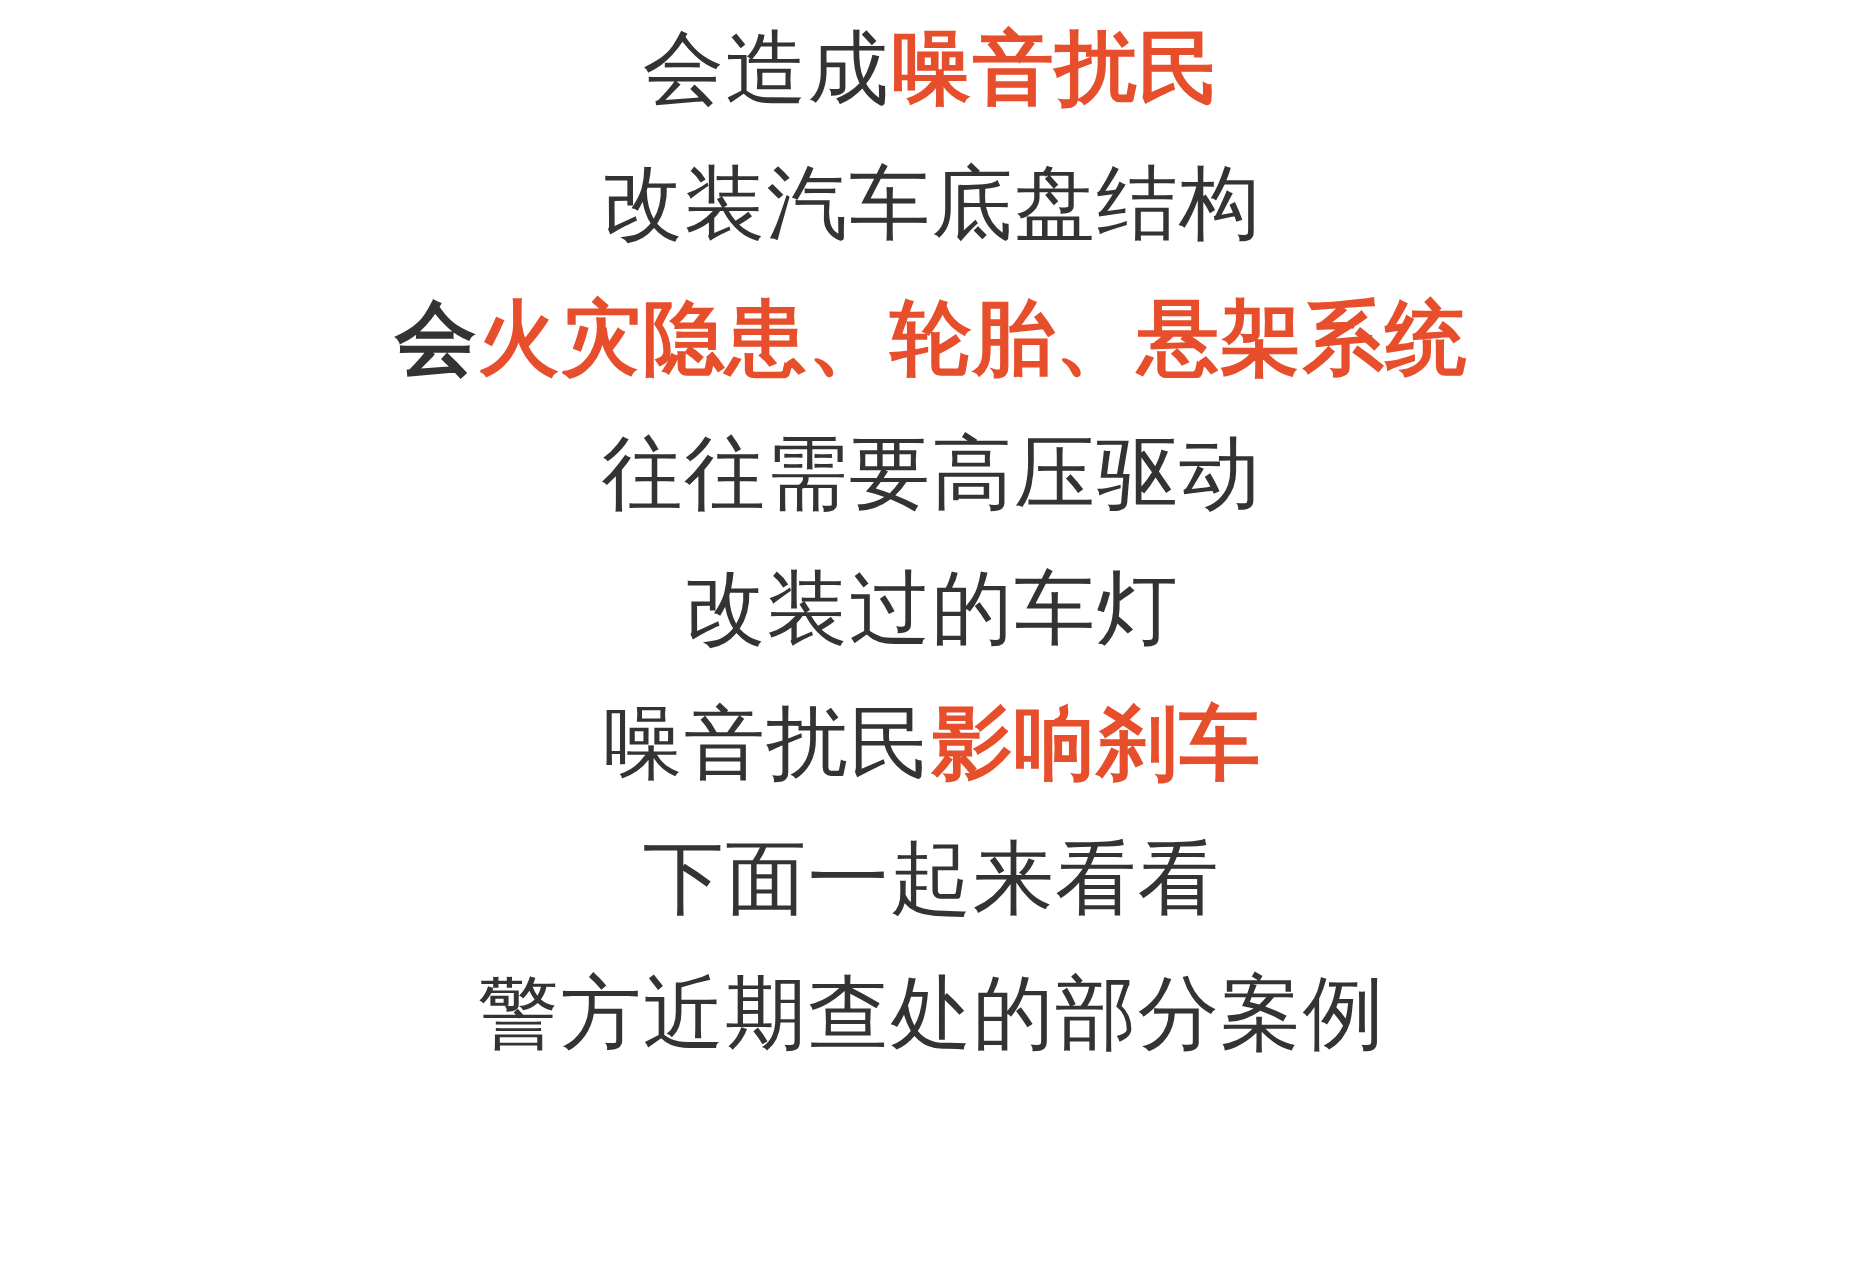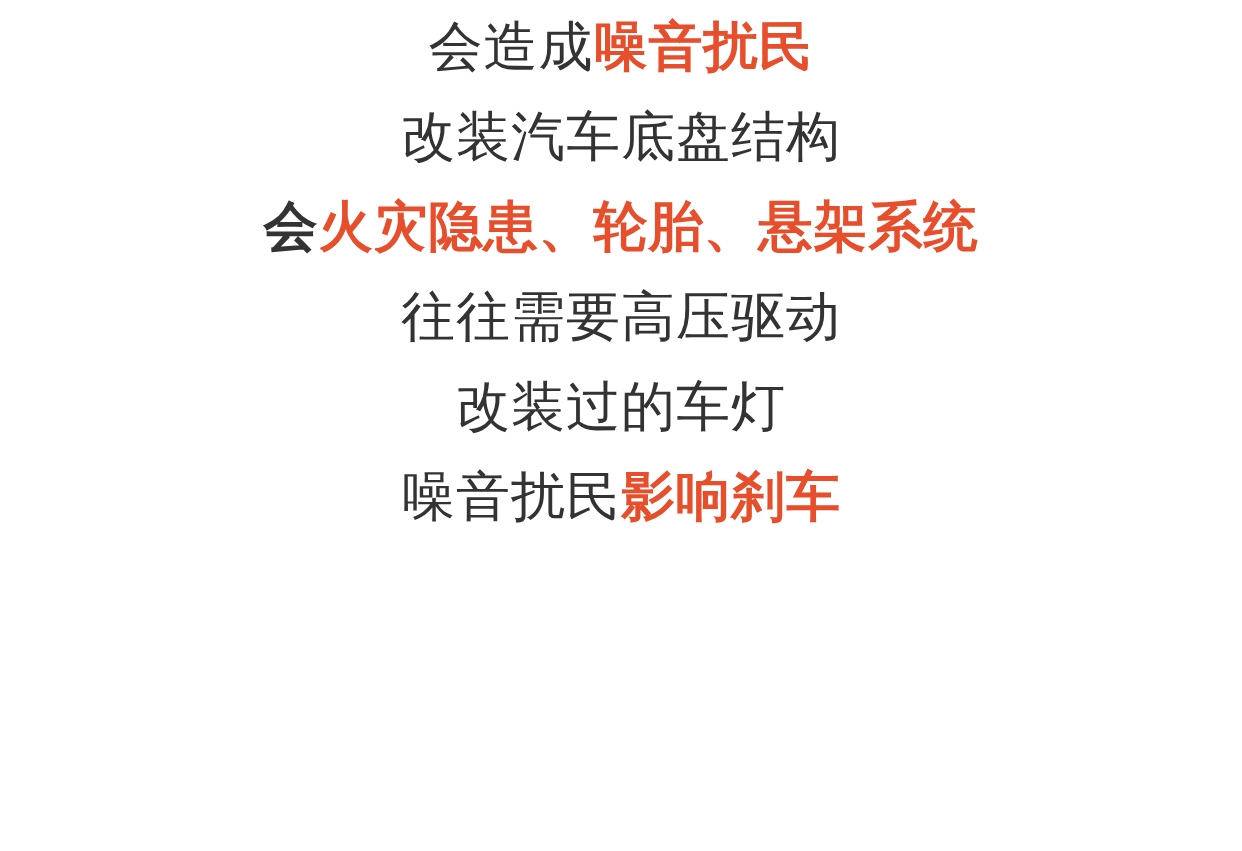--- a/index.html
+++ b/index.html
@@ -41,13 +41,15 @@
 </head>
 <body>
 
 <div class="text-block">
     <p class="line"><span class="seg">会造成</span><span class="seg hl">噪音扰民</span></p>
     <p class="line"><span class="seg">改装汽车底盘结构</span></p>
     <p class="line"><span class="seg b">会</span><span class="seg hl">火灾隐患、轮胎、悬架系统</span></p>
     <p class="line"><span class="seg">往往需要高压驱动</span></p>
     <p class="line"><span class="seg">改装过的车灯</span></p>
     <p class="line"><span class="seg">噪音扰民</span><span class="seg hl">影响刹车</span></p>
+    <p class="line"><span class="seg">下面一起来看看</span></p>
+    <p class="line"><span class="seg">警方近期查处的部分案例</span></p>
   </div>
 
 </body></html>

